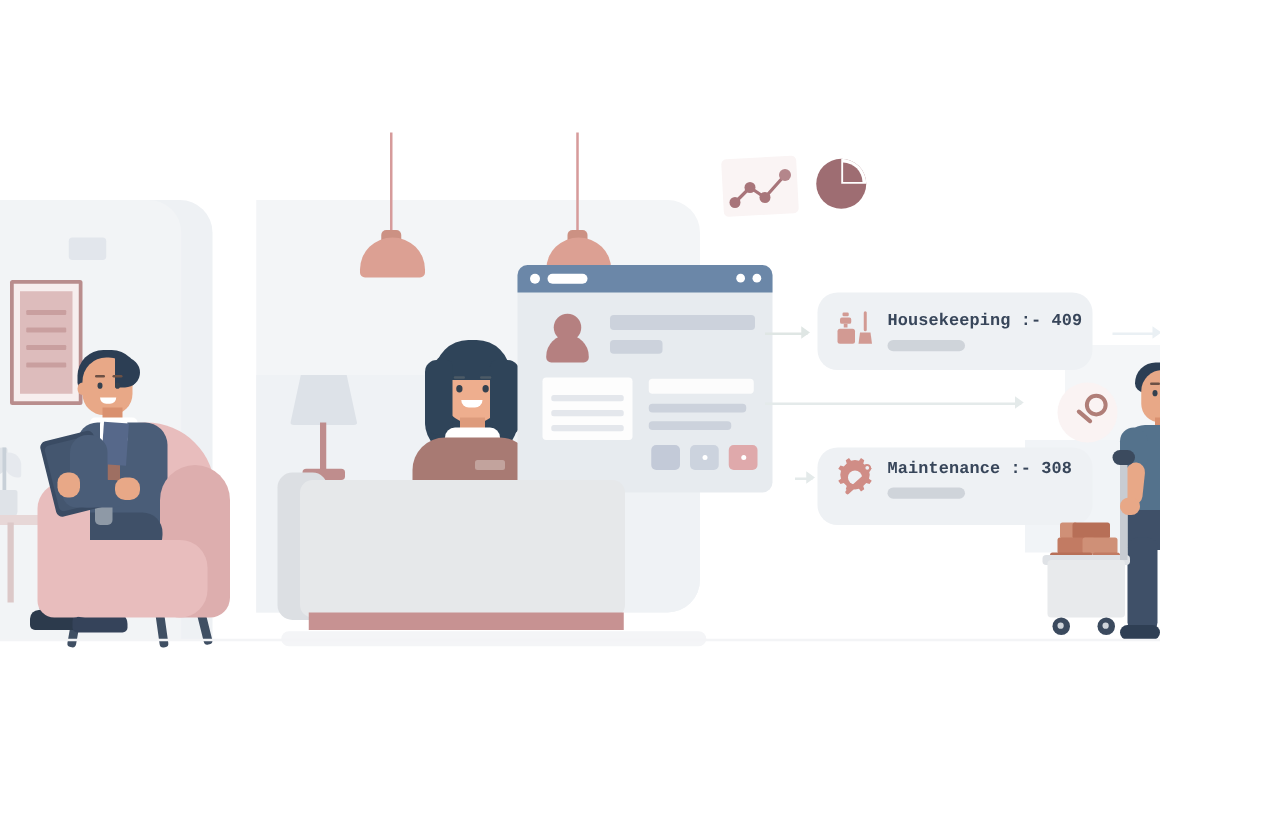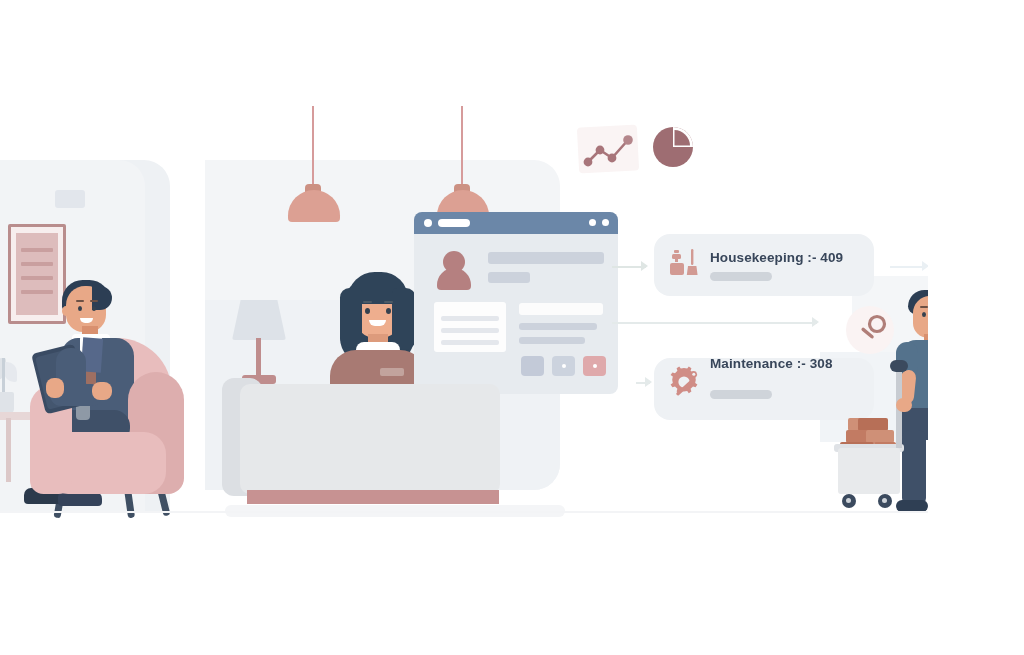--- a/index.html
+++ b/index.html
@@ -1,17 +1,17 @@
 <!DOCTYPE html>
 <html><head>
 <meta charset="utf-8">
 <style>
   html,body{margin:0;padding:0;background:#ffffff;}
   body{width:1024px;height:655px;overflow:hidden;font-family:"Liberation Sans",sans-serif;}
-  #scene{position:relative;width:928px;height:655px;background:#ffffff;overflow:hidden;}
+  #scene{position:relative;width:928px;height:655px;background:#ffffff;overflow:hidden;font-family:Liberation Mono, monospace;}
   .abs{position:absolute;}
 
   
   #bg-panel-left{left:-60px;top:160px;width:230px;height:352px;background:#eef1f4;border-radius:0 26px 0 0;}
   #bg-panel-left-inner{left:-60px;top:160px;width:205px;height:352px;background:#f2f4f6;border-radius:0 26px 0 0;}
   #bg-panel-center{left:205px;top:160px;width:355px;height:330px;background:#f3f5f7;border-radius:0 26px 26px 0;}
   #bg-panel-center2{left:205px;top:300px;width:355px;height:190px;background:#eff2f5;border-radius:0 0 26px 0;}
   #bg-panel-chart{left:578px;top:126px;width:60px;height:46px;background:#faf4f4;border-radius:4px;transform:rotate(-3deg);}
   #bg-blob-right-top{left:852px;top:276px;width:120px;height:86px;background:#f4f6f8;border-radius:0 0 0 44px;}
   #bg-blob-right-mid{left:820px;top:352px;width:120px;height:90px;background:#f1f4f7;border-radius:0 44px 44px 0;}
@@ -141,21 +141,21 @@
   
   #pie-icon{left:652px;top:126px;width:42px;height:42px;}
   #line-icon{left:580px;top:128px;width:56px;height:42px;}
 
   
   .card{background:#eef1f4;border-radius:16px;}
   #card-housekeeping{left:654px;top:234px;width:220px;height:62px;}
   #card-maintenance{left:654px;top:358px;width:220px;height:62px;}
   .card-title{position:absolute;font-size:13.5px;font-weight:bold;color:#38465a;letter-spacing:.1px;white-space:nowrap;}
   #hk-title{left:710px;top:250px;}
-  #mt-title{left:710px;top:356px;}
+  #mt-title{left:710px;top:368px;}
   .card-sub{position:absolute;height:9px;background:#cfd4da;border-radius:5px;width:62px;}
   #hk-sub{left:710px;top:272px;}
   #mt-sub{left:710px;top:390px;}
   #hk-icon{left:668px;top:248px;width:34px;height:30px;}
   #mt-icon{left:668px;top:366px;width:34px;height:32px;}
 
   
   .arrow-line{height:1.5px;}
   #arrow1{left:612px;top:266px;width:34px;background:#dfe6e4;}
   #arrow1-head{left:641px;top:261px;width:0;height:0;border-left:7px solid #dfe6e4;border-top:5px solid transparent;border-bottom:5px solid transparent;}

